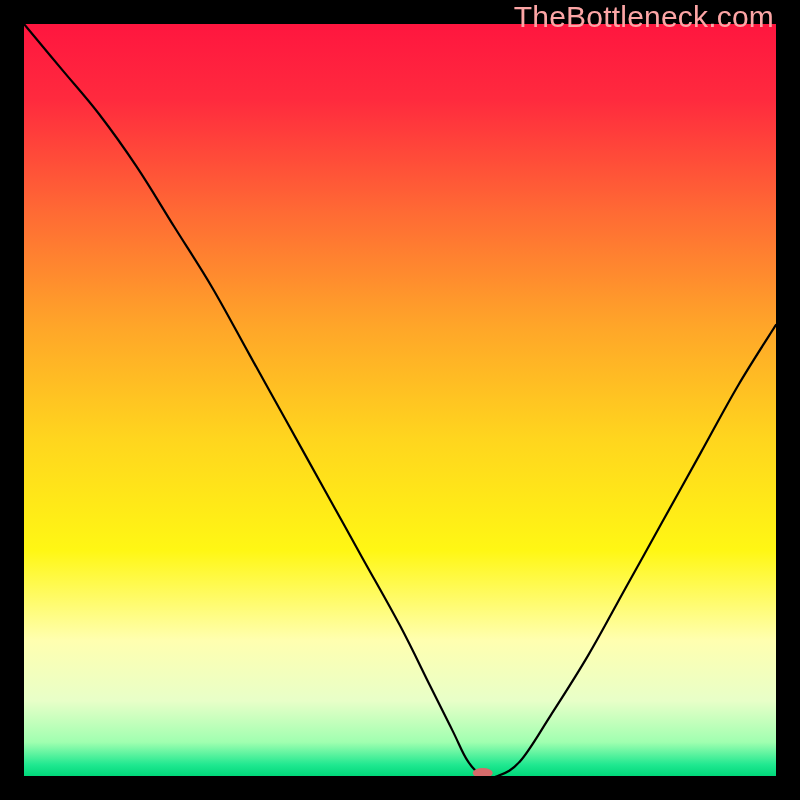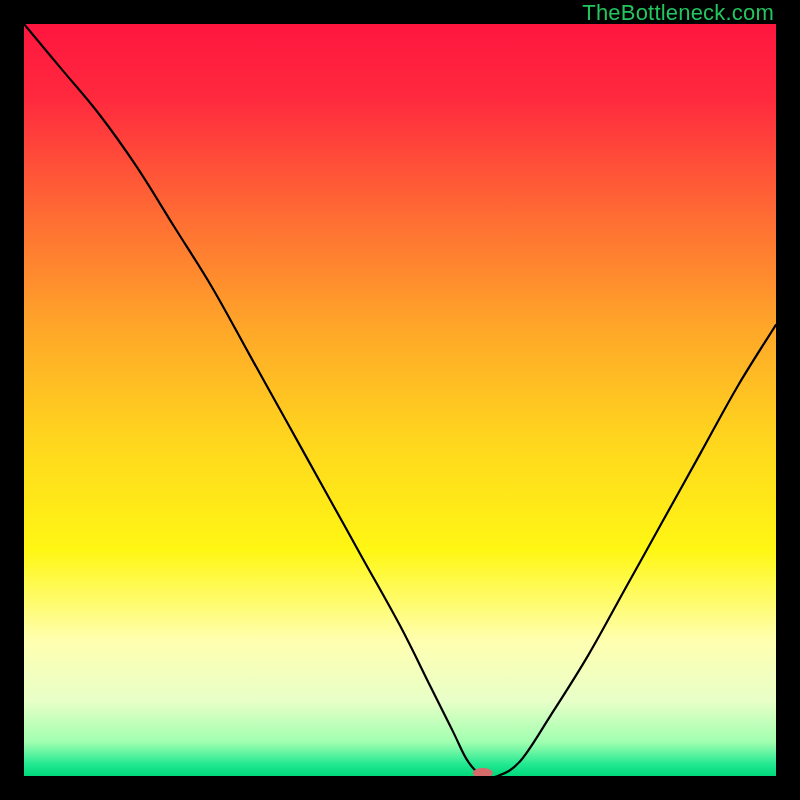--- a/index.html
+++ b/index.html
@@ -23,22 +23,22 @@
     position: absolute;
     left: 0;
     top: 0;
     width: 752px;
     height: 752px;
   }
   .watermark {
     position: absolute;
     top: 0px;
     right: 26px;
-    color: #22c55e;
-    font-size: 22px;
+    color: #fca5a5;
+    font-size: 30px;
     font-weight: 500;
     letter-spacing: 0.2px;
   }
   svg { display: block; }
 </style>
 </head>
 <body>
 
 <div class="frame">
   <svg class="plot" viewBox="0 0 752 752" preserveAspectRatio="none">

